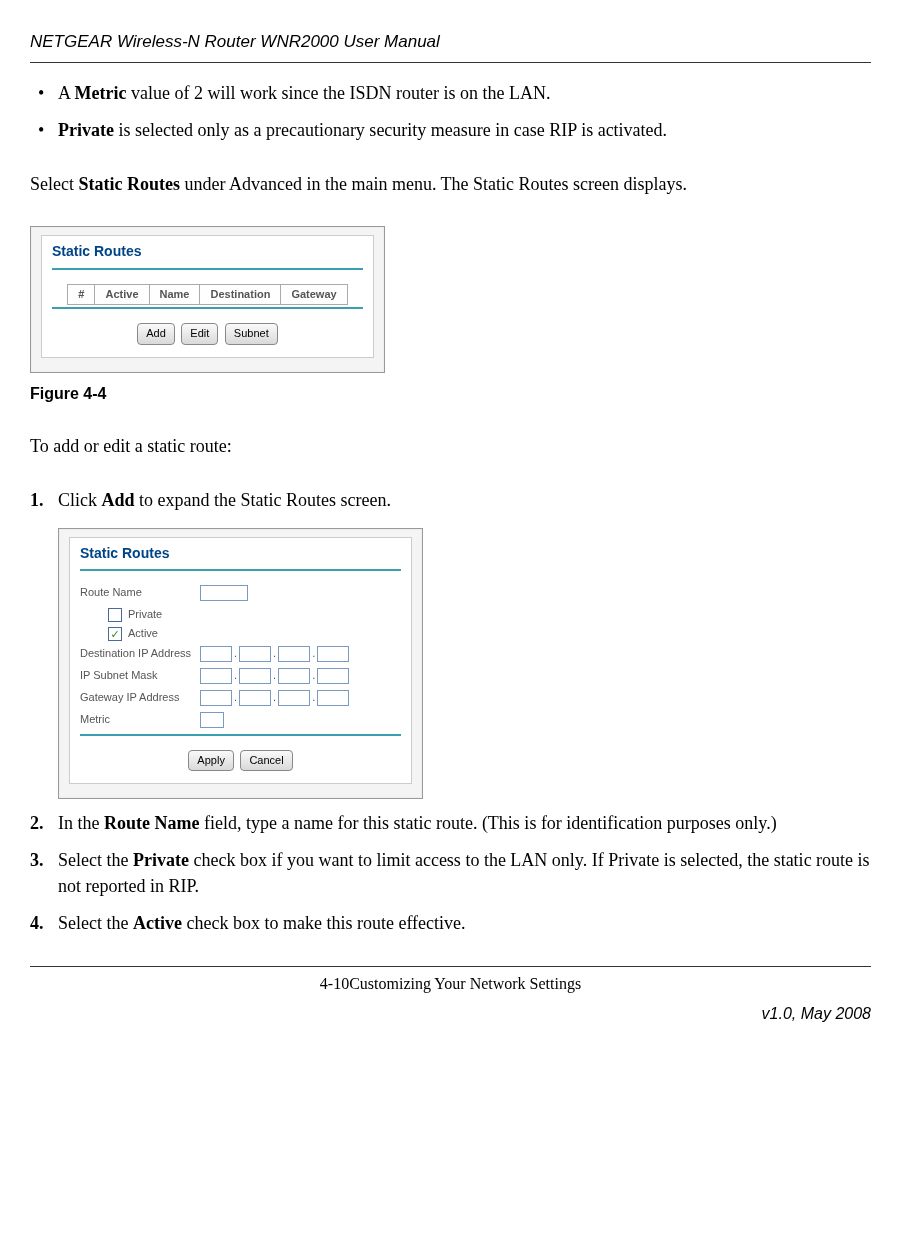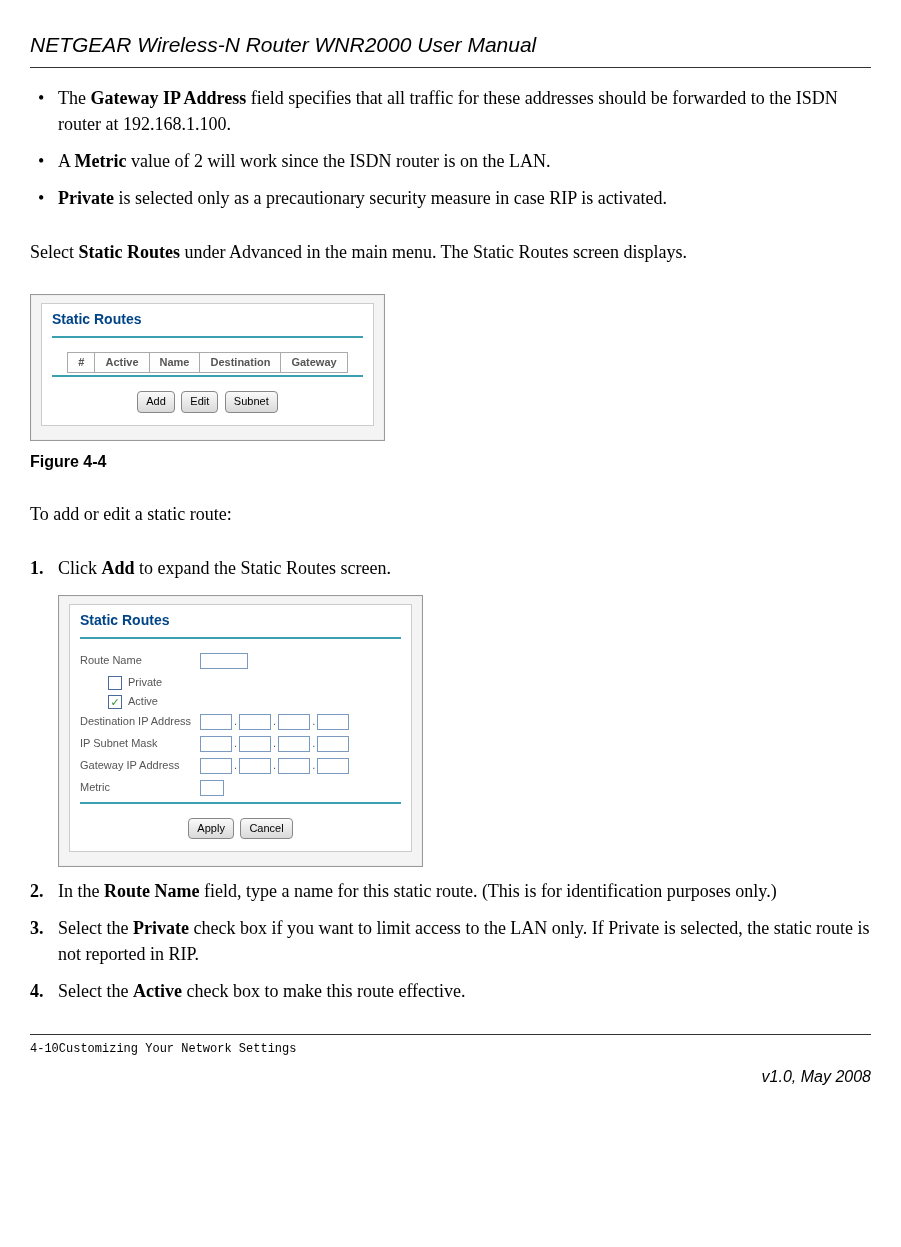--- a/index.html
+++ b/index.html
@@ -7,21 +7,21 @@
       font-size: 18px;
       line-height: 1.4;
       margin: 0;
       padding: 30px 30px 20px 30px;
       width: 841px;
       color: #000;
     }
     .header-title {
       font-family: Arial, Helvetica, sans-serif;
       font-style: italic;
-      font-size: 21px;
+      font-size: 17px;
       color: #000;
       margin-bottom: 8px;
     }
     .header-rule {
       border: none;
       border-top: 1px solid #333;
       margin: 0 0 18px 0;
     }
     .bullet-list {
       padding-left: 0;
@@ -166,24 +166,24 @@
       font-size: 11px;
       color: #2a8a2a;
       line-height: 1;
     }
     .footer-rule {
       border: none;
       border-top: 1px solid #333;
       margin: 30px 0 6px 0;
     }
     .footer-row {
-      font-family: Liberation Mono, monospace;
-      font-size: 12px;
+      font-family: Liberation Serif, serif;
+      font-size: 16px;
       display: flex;
-      justify-content: flex-start;
+      justify-content: center;
     }
     .footer-center {
       font-family: Arial, Helvetica, sans-serif;
       font-style: italic;
       text-align: right;
       font-size: 16px;
       margin-top: 8px;
     }
     .panel-42 { width: 355px; }
     .panel-42b { width: 365px; }
@@ -195,23 +195,20 @@
   </style>
 </head>
 <body>
 
 <div>
   <div class="header-title">NETGEAR Wireless-N Router WNR2000 User Manual</div>
   <hr class="header-rule">
 </div>
 
 <ul class="bullet-list">
-  <li>
-    <span>The </span><span class="bold">Gateway IP Address</span><span> field specifies that all traffic for these addresses should be forwarded to the ISDN router at 192.168.1.100.</span>
-  </li>
   <li>
     <span>A </span><span class="bold">Metric</span><span> value of 2 will work since the ISDN router is on the LAN.</span>
   </li>
   <li>
     <span></span><span class="bold">Private</span><span> is selected only as a precautionary security measure in case RIP is activated.</span>
   </li>
 </ul>
 
 <p class="para">
   <span>Select </span><span class="bold">Static Routes</span><span> under Advanced in the main menu. The Static Routes screen displays.</span>

